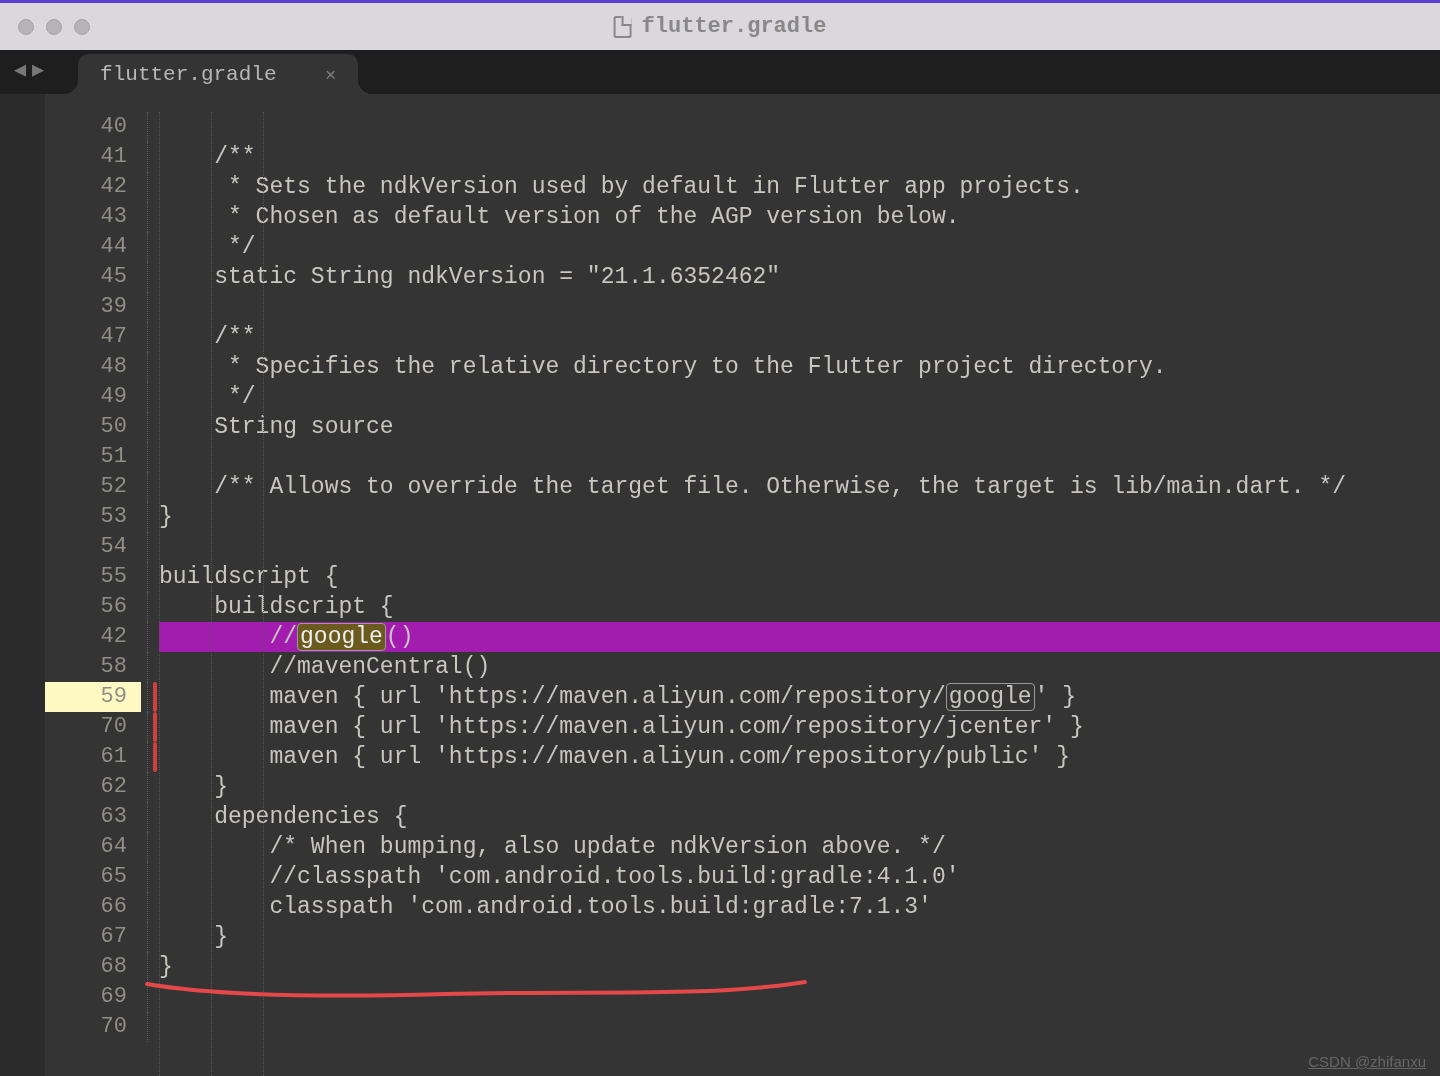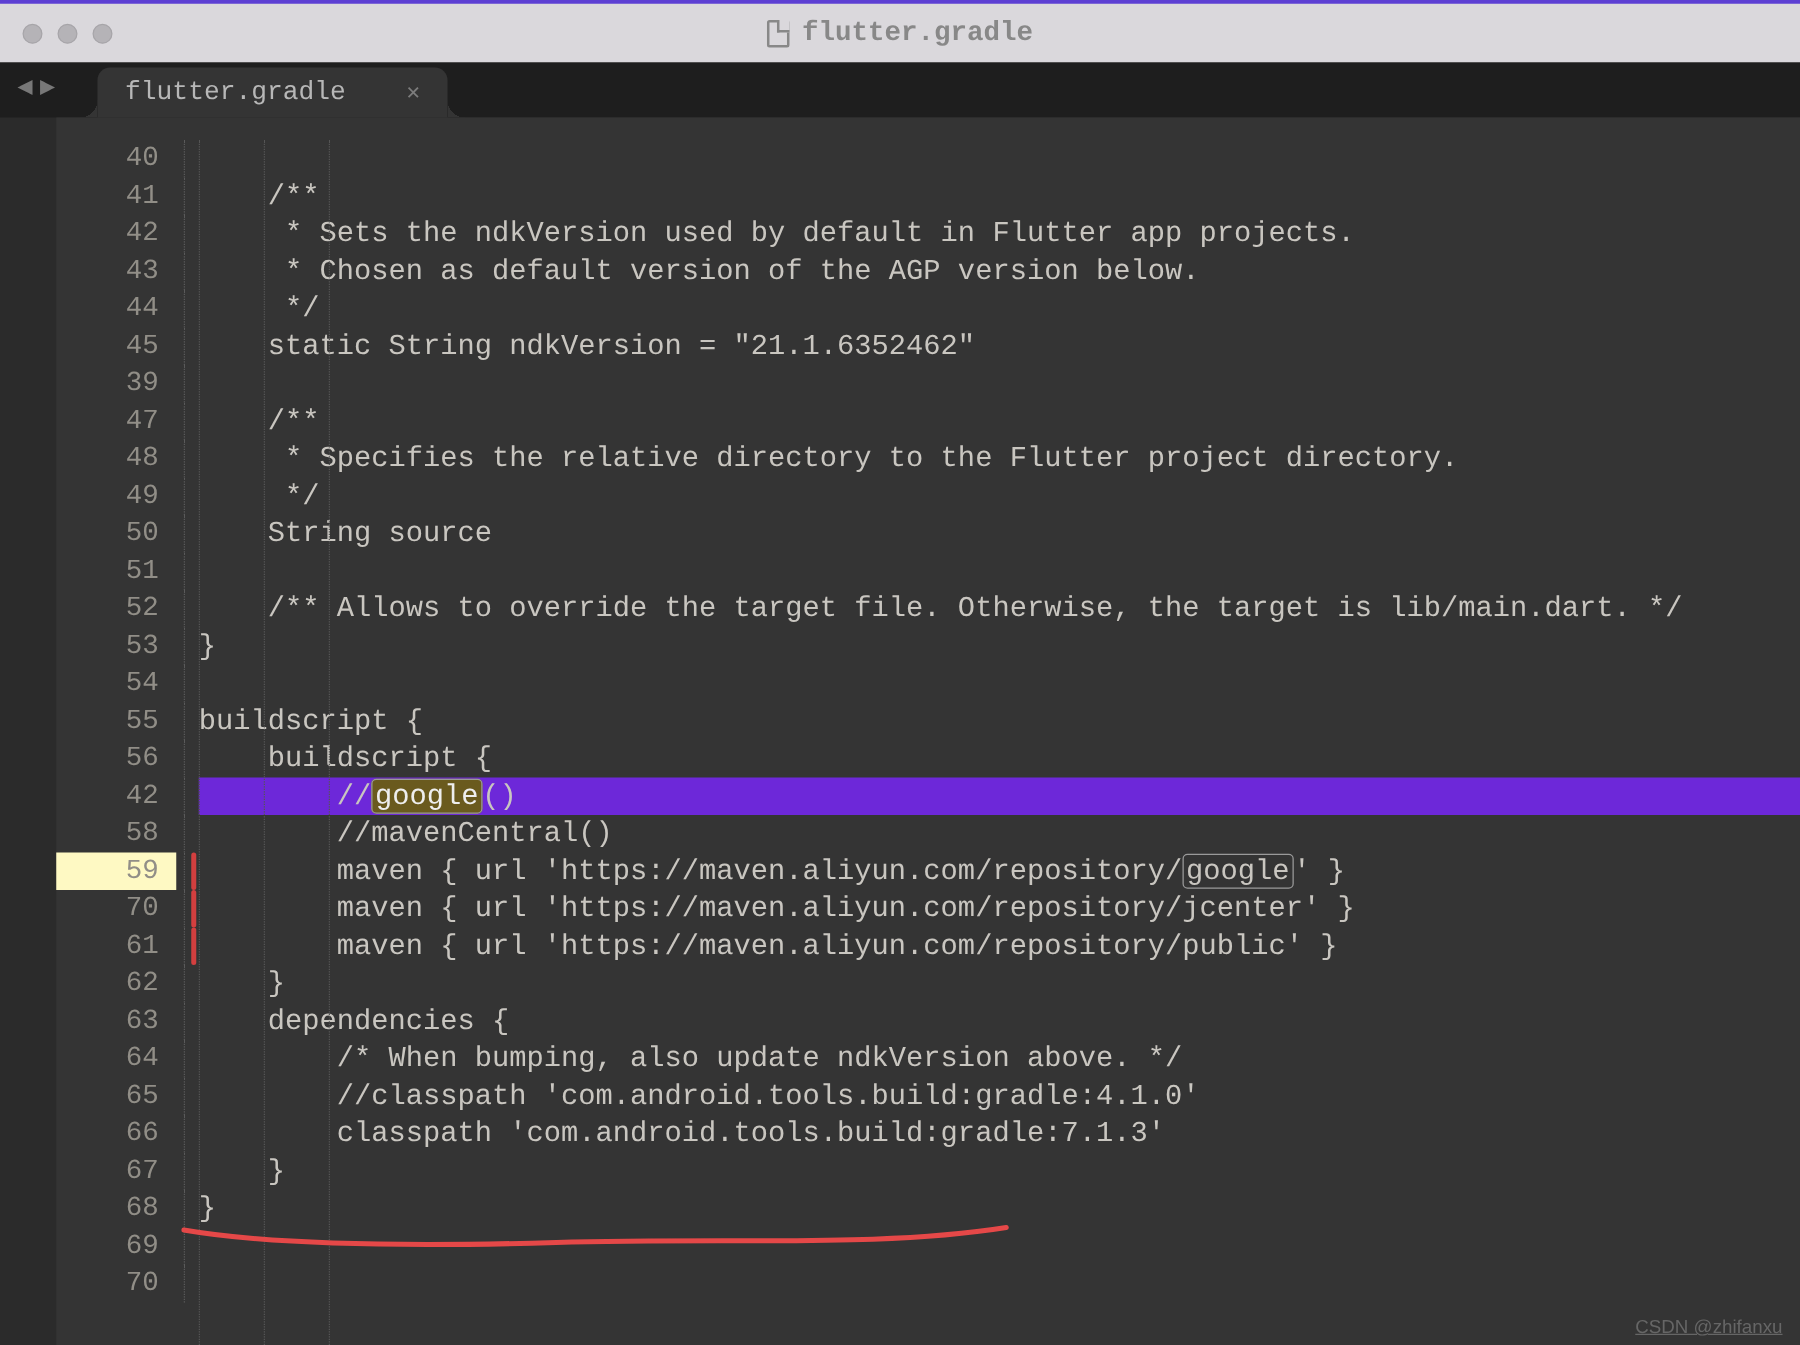--- a/index.html
+++ b/index.html
@@ -38,21 +38,21 @@
 
   
   .editor { position:relative; display:flex; height:calc(1076px - 50px - 44px); background:#343434;margin-left:45px; }
   .gutter { width:96px; text-align:right; padding:18px 14px 0 0; color:#918e87; font-size:22px; line-height:30px; user-select:none; }
   .gutter .ln.highlight-row { background:#fef9c3; display:block; margin-right:-14px; padding-right:14px;padding-left:16px; }
   .gutter .ln { display:block; }
   .fold-strip { width:14px; padding-top:18px; }
   .fold-strip div { height:30px; border-left:1px dotted #5a5a5a; margin-left:6px; }
   .code { flex:1; padding:18px 0 0 4px; font-size:23px; line-height:30px; color:#c9c6c0; position:relative; }
   .code .row { white-space:pre; height:30px; }
-  .code .row.highlight-row { background:#6d28d9; }
+  .code .row.highlight-row { background:#a21caf; }
   .hl-box { border:1px solid #9a9a9a; border-radius:4px; padding:0 2px; background:#6a5a1e; color:#eee; }
   .hl-box2 { border:1px solid #9a9a9a; border-radius:4px; padding:0 2px; }
   .col-guide { position:absolute; top:0; bottom:0; left:0; pointer-events:none; }
   .guide { position:absolute; top:18px; bottom:0; border-left:1px dotted #555; }
   .g1{ left:4px;} .g2{ left:56px;} .g3{ left:108px;}
 
   .change-bar { display:inline-block; width:4px; height:30px; background:#d33f3f; vertical-align:top; margin-right:-4px; position:relative; left:-6px; border-radius:2px;}
 
   .underline-svg { position:absolute; left:100px; top:810px; width:700px; height:30px; pointer-events:none;}
   .underline-svg path { stroke:#e54848; stroke-width:4; fill:none; stroke-linecap:round;}

